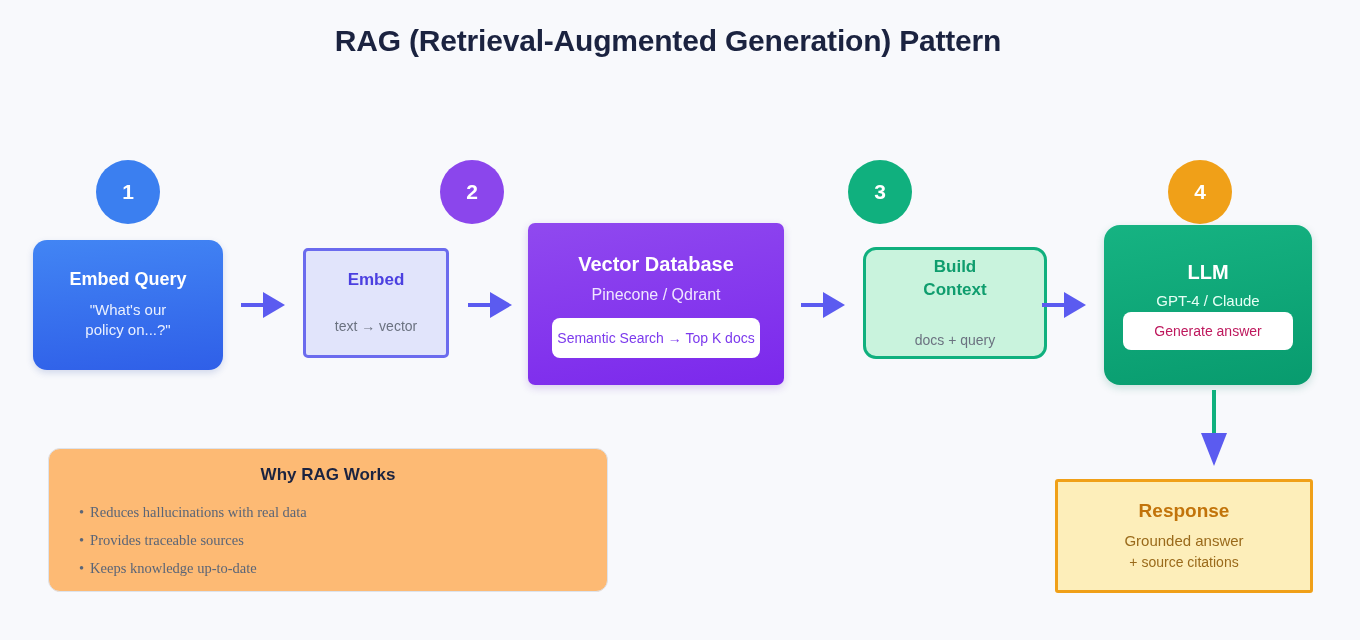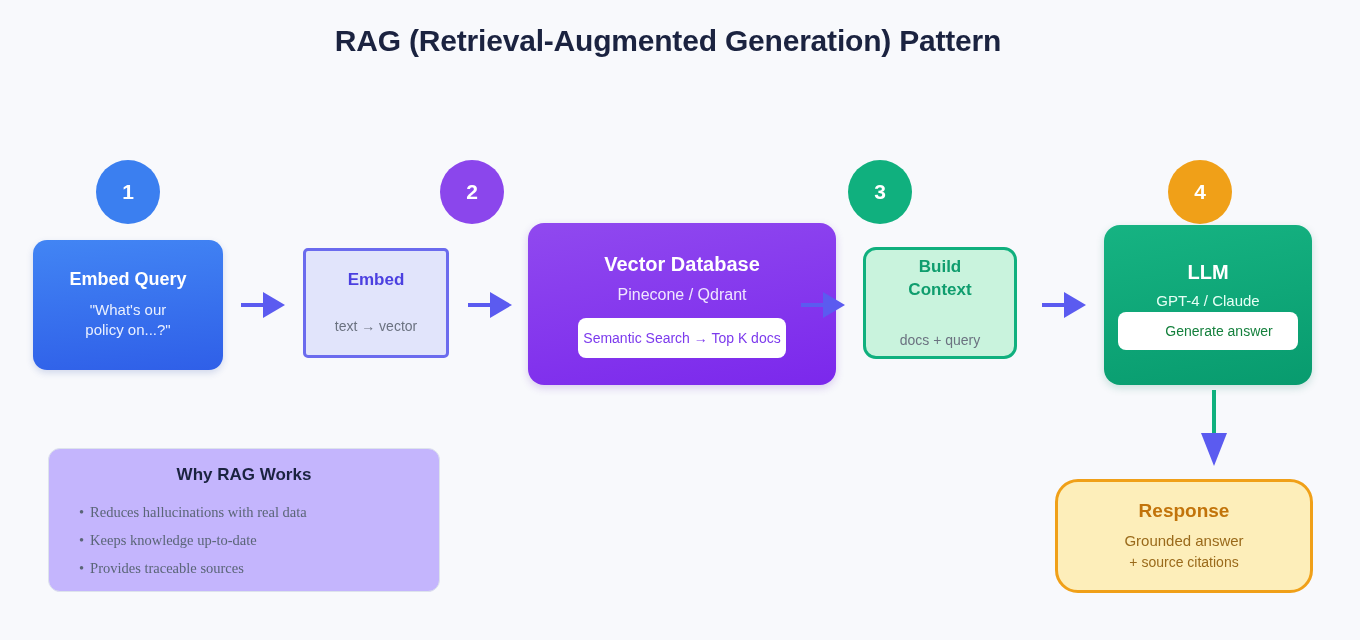--- a/index.html
+++ b/index.html
@@ -88,76 +88,75 @@
     border: 3px solid #6b6bee;
     border-radius: 5px;
     gap: 16px;
   }
   .node-embed .n-title { color: #4b3fe0; font-size: 17px; margin-bottom: 10px; }
   .node-embed .n-sub   { color: #6b7280; font-size: 14px; }
 
   
   .node-vdb {
     left: 528px; top: 223px;
-    width: 308px; height: 162px;
+    width: 256px; height: 162px;
     background: linear-gradient(170deg, #9049ef 0%, #7b28ec 100%);
     box-shadow: 0 3px 8px rgba(90,30,180,0.2);
-    border-radius: 16px;
+    border-radius: 7px;
     padding-top: 2px;
   }
   .node-vdb .n-title { color: #ffffff; font-size: 20px; margin-bottom: 8px; }
   .node-vdb .n-sub   { color: #f0e6ff; font-size: 16px; margin-bottom: 12px; }
   .pill {
     background: #ffffff;
     border-radius: 8px;
     display: flex;
     align-items: center;
     justify-content: center;
   }
   .node-vdb .pill {
     width: 208px; height: 40px;
     color: #7c3aed;
     font-size: 14px;
   }
 
   
   .node-ctx {
     left: 863px; top: 247px;
-    width: 154px; height: 112px;
+    width: 184px; height: 112px;
     background: #c9f3dd;
     border: 3px solid #10b07e;
     border-radius: 13px;
   }
   .node-ctx .n-title { color: #0f9d6e; font-size: 17px; line-height: 1.35; margin-bottom: 7px; }
   .node-ctx .n-sub   { color: #6b7280; font-size: 14px; margin-top: 23px; }
 
   
   .node-llm {
     left: 1104px; top: 225px;
     width: 208px; height: 160px;
     background: linear-gradient(170deg, #16b382 0%, #089b6e 100%);
     box-shadow: 0 3px 8px rgba(10,120,90,0.2);
     border-radius: 16px;
   }
   .node-llm .n-title { color: #ffffff; font-size: 20px; margin-bottom: 7px; }
   .node-llm .n-sub   { color: #e6fff5; font-size: 15px; margin-bottom: 0; }
   .node-llm .pill {
-    width: 158px; height: 38px;
-    color: #15803d;
+    width: 170px; height: 38px;
+    color: #be185d;
     font-size: 14px;
-    padding-left: 22px;
   }
 
   
   .node-resp {
     left: 1055px; top: 479px;
     width: 258px; height: 114px;
     background: #fdeeba;
     border: 3px solid #f0a018;
-    border-radius: 23px;
+    border-radius: 3px;
   }
   .node-resp .n-title { color: #c2730a; font-size: 19px; margin-bottom: 8px; }
   .node-resp .n-sub   { color: #9a6a1b; font-size: 15px; line-height: 1.45; }
   .node-resp .n-sub2  { color: #9a6a1b; font-size: 14px; line-height: 1.45; }
 
   
   .arrow-h {
     position: absolute;
     height: 18px;
     display: flex;
@@ -200,23 +199,23 @@
     width: 0; height: 0;
     border-left: 13px solid transparent;
     border-right: 13px solid transparent;
     border-top: 33px solid #5b5bf0;
   }
 
   
   .panel {
     position: absolute;
     left: 48px; top: 448px;
-    width: 392px; height: 144px;
+    width: 560px; height: 144px;
     box-sizing: border-box;
-    background: #c4b5fd;
+    background: #fdba74;
     border: 1px solid #dde3ec;
     border-radius: 12px;
     padding: 16px 0 0 0;
   }
   .panel-title {
     text-align: center;
     font-size: 17px;
     font-weight: bold;
     color: #1b2340;
     margin-bottom: 14px;
@@ -319,21 +318,21 @@
     <div class="n-sub2">+ source citations</div>
   </div>
 
   <div class="panel">
     <div class="panel-title">Why RAG Works</div>
     <ul class="panel-list">
       <li>
         <span class="bullet-dot">•</span><span>Reduces hallucinations with real data</span>
       </li>
       <li>
+        <span class="bullet-dot">•</span><span>Provides traceable sources</span>
+      </li>
+      <li>
         <span class="bullet-dot">•</span><span>Keeps knowledge up-to-date</span>
       </li>
-      <li>
-        <span class="bullet-dot">•</span><span>Provides traceable sources</span>
-      </li>
     </ul>
   </div>
 
 </div>
 
 </body></html>

